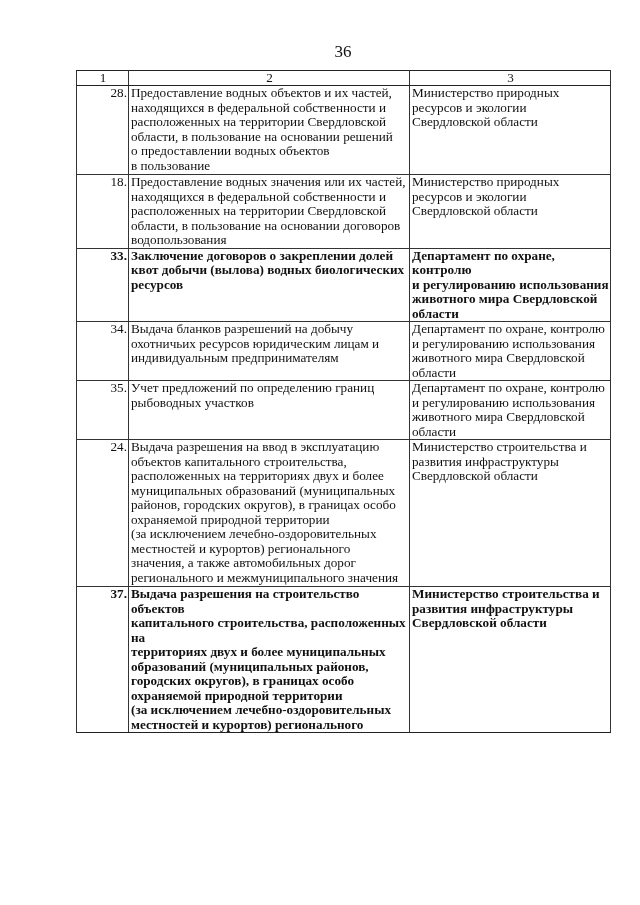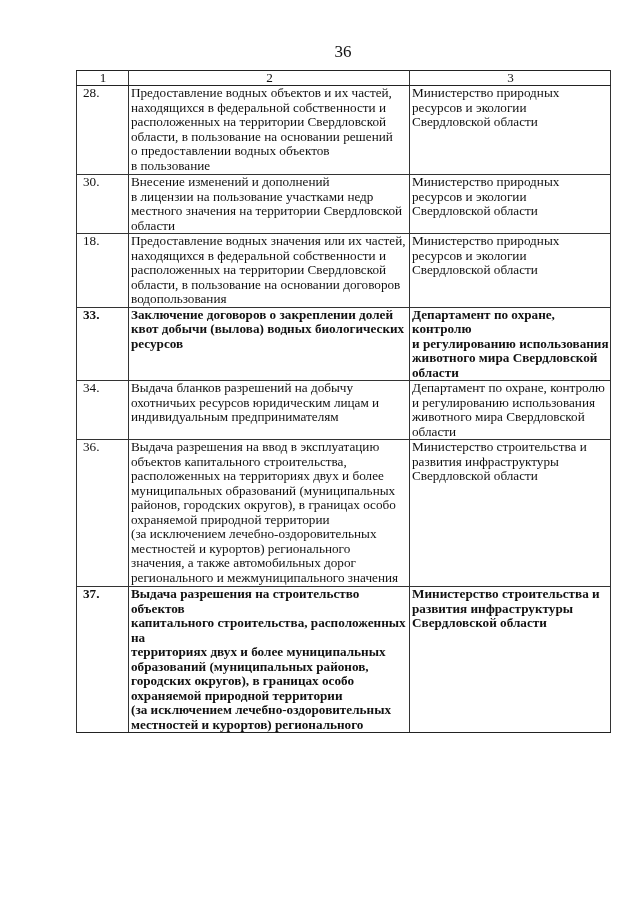--- a/index.html
+++ b/index.html
@@ -42,22 +42,22 @@
     overflow: hidden;
   }
   table.doc-table tr.header td {
     text-align: center;
     height: 14px;
     line-height: 14px;
     border-top: 1.5px solid #222;
     border-bottom: 1.5px solid #222;
   }
   table.doc-table td.num {
-    text-align: left;
-    padding-left: 6px;
+    text-align: right;
+    padding-left: 13px;
   }
   col.c1 { width: 52px; }
   col.c2 { width: 281px; }
   col.c3 { width: 201px; }
   tr.r28 td { height: 88px; }
   tr.r29 td { height: 43px; }
   tr.r30 td { height: 57px; }
   tr.r31 td { height: 58px; }
   tr.r32 td { height: 72px; }
   tr.r33 td { height: 58px; font-weight: bold; }
@@ -92,30 +92,20 @@
       <td>Предоставление водных объектов и их частей,
 находящихся в федеральной собственности и
 расположенных на территории Свердловской
 области, в пользование на основании решений
 о предоставлении водных объектов
 в пользование</td>
       <td>Министерство природных
 ресурсов и экологии
 Свердловской области</td>
     </tr>
-    <tr class="r30">
-      <td class="num">30.</td>
-      <td>Внесение изменений и дополнений
-в лицензии на пользование участками недр
-местного значения на территории Свердловской
-области</td>
-      <td>Министерство природных
-ресурсов и экологии
-Свердловской области</td>
-    </tr>
     <tr class="r32">
       <td class="num">18.</td>
       <td>Предоставление водных значения или их частей,
 находящихся в федеральной собственности и
 расположенных на территории Свердловской
 области, в пользование на основании договоров
 водопользования</td>
       <td>Министерство природных
 ресурсов и экологии
 Свердловской области</td>
@@ -133,22 +123,31 @@
     <tr class="r34">
       <td class="num">34.</td>
       <td>Выдача бланков разрешений на добычу
 охотничьих ресурсов юридическим лицам и
 индивидуальным предпринимателям</td>
       <td>Департамент по охране, контролю
 и регулированию использования
 животного мира Свердловской
 области</td>
     </tr>
+    <tr class="r35">
+      <td class="num">35.</td>
+      <td>Учет предложений по определению границ
+рыбоводных участков</td>
+      <td>Департамент по охране, контролю
+и регулированию использования
+животного мира Свердловской
+области</td>
+    </tr>
     <tr class="r36">
-      <td class="num">36.</td>
+      <td class="num">24.</td>
       <td>Выдача разрешения на ввод в эксплуатацию
 объектов капитального строительства,
 расположенных на территориях двух и более
 муниципальных образований (муниципальных
 районов, городских округов), в границах особо
 охраняемой природной территории
 (за исключением лечебно-оздоровительных
 местностей и курортов) регионального
 значения, а также автомобильных дорог
 регионального и межмуниципального значения</td>

